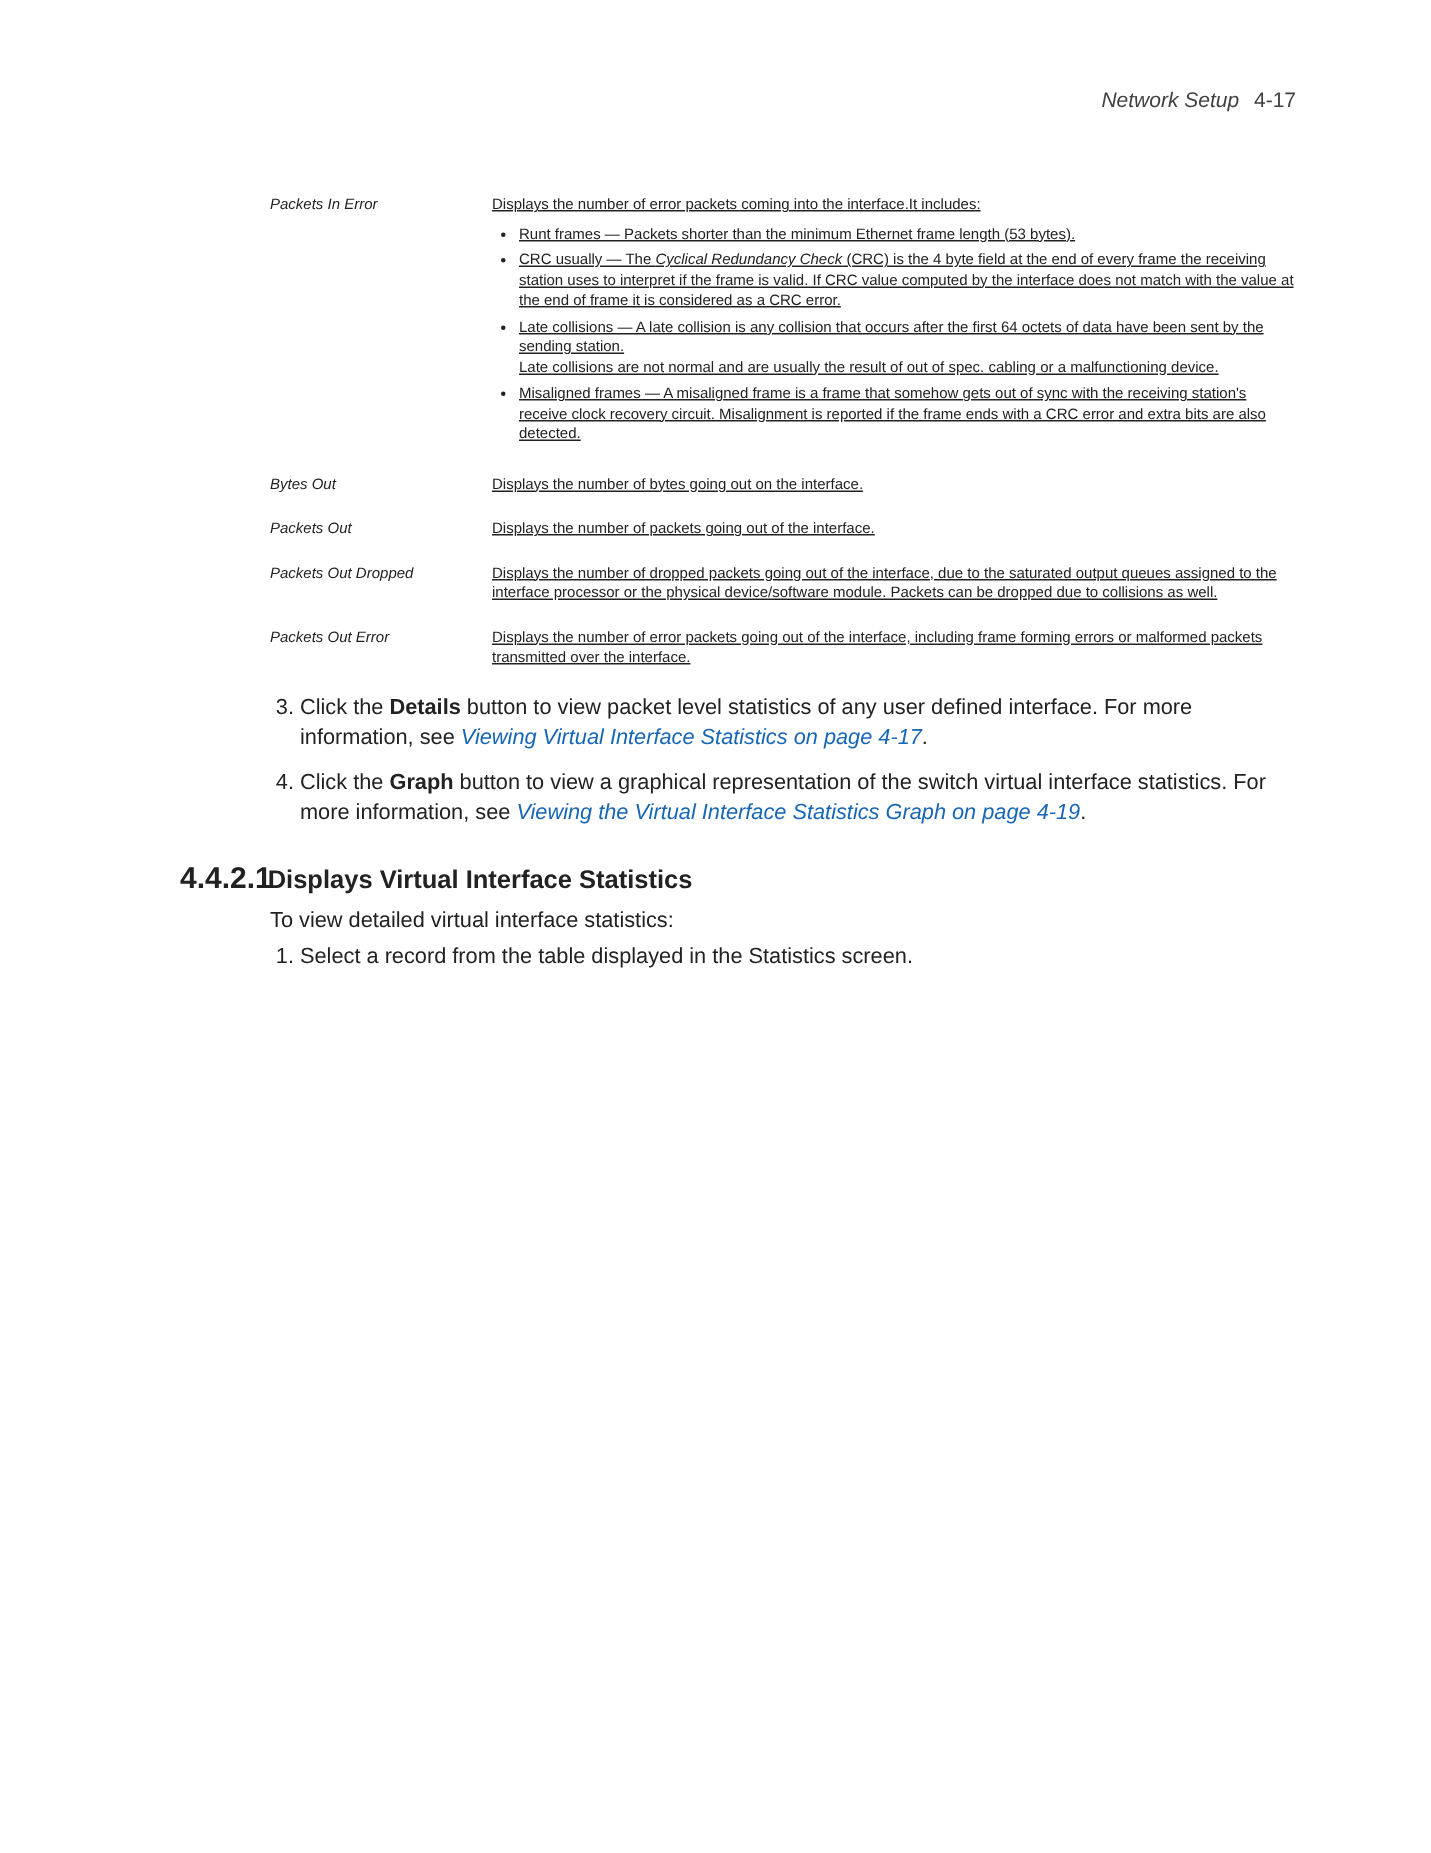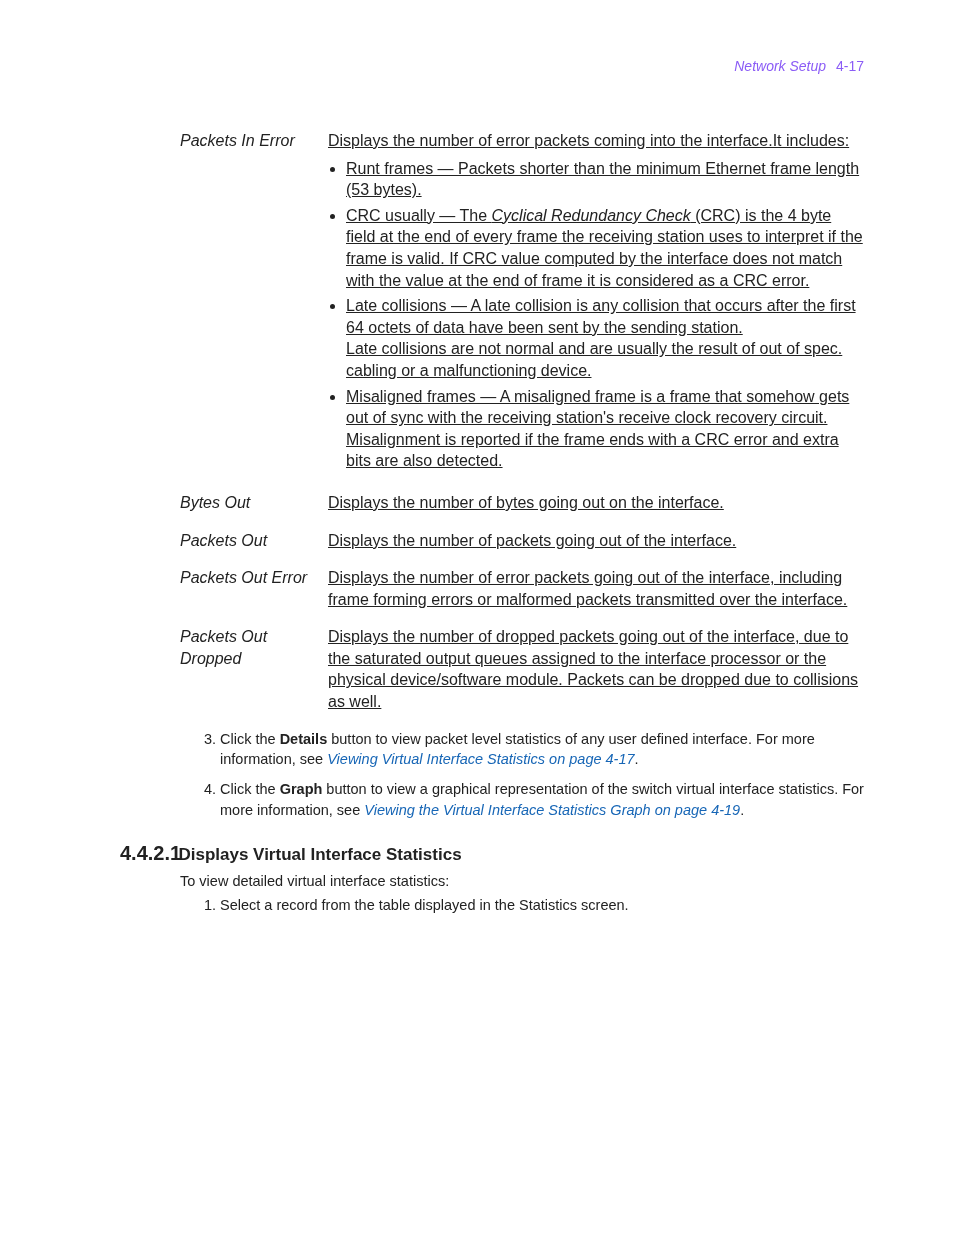--- a/index.html
+++ b/index.html
@@ -13,30 +13,30 @@
   .page {
     box-sizing: border-box;
     width: 954px;
     min-height: 1235px;
     padding: 58px 90px 60px 120px;
     position: relative;
   }
   .running-head {
     text-align: right;
     font-size: 14px;
-    color: #8b5cf6;
+    color: #404040;
     margin-bottom: 50px;
   }
   .running-head .sec {
     font-style: italic;
     margin-right: 6px;
   }
   .defs {
     margin-left: 60px;
-    font-size: 16px;
+    font-size: 10px;
     line-height: 1.35;
     margin-top: 12px;
   }
   .def-row {
     display: flex;
     align-items: flex-start;
     padding: 6px 0 10px 0;
   }
   .term {
     flex: 0 0 140px;
@@ -58,21 +58,20 @@
   .crc-term { font-style: italic; }
   .numbered {
     margin-left: 60px;
     font-size: 14.5px;
     line-height: 1.4;
     padding-left: 20px;
     margin-top: 6px;
   }
   .numbered li {
     margin-bottom: 10px;
-    margin-left: 20px;
   }
   .bold-inline { font-weight: 700; }
   .link {
     color: #1766b6;
     font-style: italic;
     cursor: pointer;
   }
   .sect-head {
     margin-top: 22px;
     margin-bottom: 6px;
@@ -125,27 +124,27 @@
       <div class="term">Bytes Out</div>
       <div class="desc">Displays the number of bytes going out on the interface.</div>
     </div>
 
     <div class="def-row">
       <div class="term">Packets Out</div>
       <div class="desc">Displays the number of packets going out of the interface.</div>
     </div>
 
     <div class="def-row">
-      <div class="term">Packets Out Error</div>
-      <div class="desc">Displays the number of error packets going out of the interface, including frame forming errors or malformed packets transmitted over the interface.</div>
+      <div class="term">Packets Out Dropped</div>
+      <div class="desc">Displays the number of dropped packets going out of the interface, due to the saturated output queues assigned to the interface processor or the physical device/software module. Packets can be dropped due to collisions as well.</div>
     </div>
 
     <div class="def-row">
-      <div class="term">Packets Out Dropped</div>
-      <div class="desc">Displays the number of dropped packets going out of the interface, due to the saturated output queues assigned to the interface processor or the physical device/software module. Packets can be dropped due to collisions as well.</div>
+      <div class="term">Packets Out Error</div>
+      <div class="desc">Displays the number of error packets going out of the interface, including frame forming errors or malformed packets transmitted over the interface.</div>
     </div>
   </div>
 
   <ol class="numbered" start="3">
     <li>
       <span>Click the </span><span class="bold-inline">Details</span><span> button to view packet level statistics of any user defined interface. For more information, see </span><span class="link">Viewing Virtual Interface Statistics on page 4-17</span><span>.</span>
     </li>
     <li>
       <span>Click the </span><span class="bold-inline">Graph</span><span> button to view a graphical representation of the switch virtual interface statistics. For more information, see </span><span class="link">Viewing the Virtual Interface Statistics Graph on page 4-19</span><span>.</span>
     </li>

